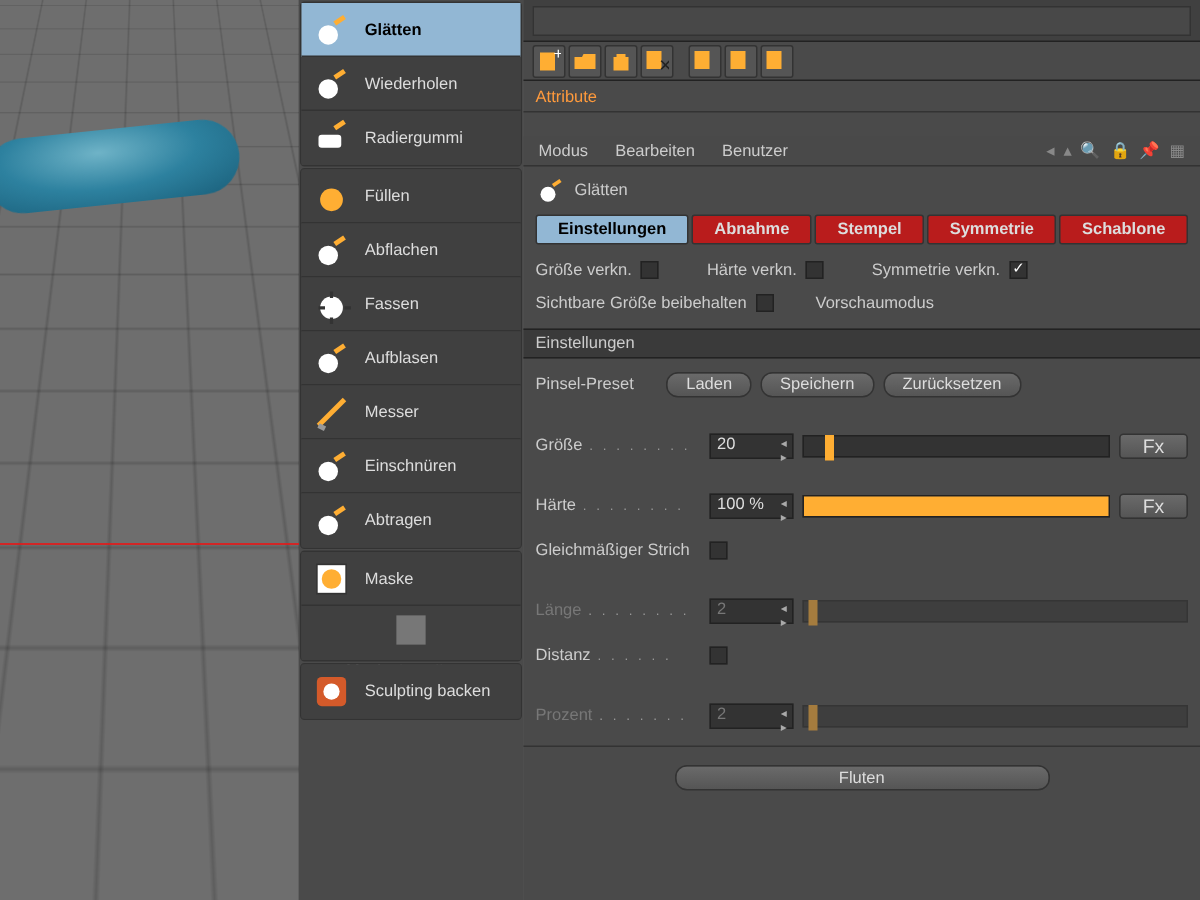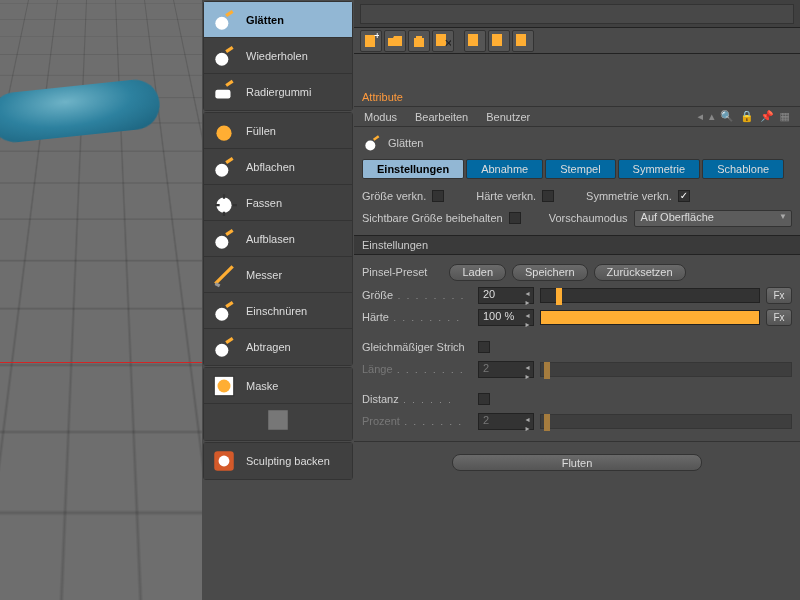--- a/index.html
+++ b/index.html
@@ -25,55 +25,55 @@
   .ticon svg { width:26px; height:26px; }
 
   
   .panel { flex:1; height:600px; background:#4a4a4a; display:flex; flex-direction:column; }
   .top-bar { height:28px; background:#404040; border-bottom:1px solid #222; display:flex; align-items:center; gap:4px; padding:0 6px; }
   .blank-title { flex:1; height:20px; background:#484848; border:1px solid #333; }
   .icon-row { height:26px; background:#4a4a4a; border-bottom:1px solid #222; display:flex; align-items:center; gap:2px; padding:0 6px; }
   .ibtn { width:22px; height:22px; background:#555; border:1px solid #333; border-radius:2px; display:flex; align-items:center; justify-content:center; cursor:pointer; }
   .ibtn svg { width:16px; height:16px; }
 
-  .attr-label { color:#ff9a3c; padding:5px 8px 3px; border-bottom:1px solid #333;margin-top:32px; }
-  .attr-menu { display:flex; align-items:center; gap:18px; padding:3px 10px; color:#ccc; background:#494949; border-bottom:1px solid #333; }
+  .attr-label { color:#ff9a3c; padding:5px 8px 3px; border-bottom:1px solid #333; }
+  .attr-menu { display:flex; align-items:center; gap:18px; padding:3px 10px; color:#ccc; background:#494949; border-bottom:1px solid #333;margin-top:16px; }
   .spacer { flex:1; }
   .rmenu-icons { display:flex; gap:6px; color:#888; }
 
   .brush-title { display:flex; align-items:center; gap:6px; padding:6px 8px; color:#ccc; }
   .brush-title .ticon { width:20px; height:20px; }
   .tabrow { display:flex; gap:2px; padding:0 8px; }
-  .tab { padding:3px 14px; background:#0369a1; color:#ddd; border:1px solid #333; border-radius:2px; cursor:pointer; }
+  .tab { padding:3px 14px; background:#b91c1c; color:#ddd; border:1px solid #333; border-radius:2px; cursor:pointer;font-weight:bold; }
   .tab.active { background:#92b7d4; color:#000; font-weight:bold; }
 
   .form-area { padding:6px 8px 8px; color:#ccc; }
   .row { display:flex; align-items:center; height:22px; gap:6px; }
   .row label { white-space:nowrap; }
   .chk { width:12px; height:12px; background:#333; border:1px solid #222; display:inline-block; vertical-align:middle; }
   .chk.checked::after { content:"✓"; color:#fff; font-size:10px; position:relative; top:-2px; left:1px; }
 
   .select { flex:1; height:17px; background:#5c5c5c; border:1px solid #333; border-radius:2px; padding:0 16px 0 6px; color:#ddd; position:relative; cursor:pointer; }
   .select::after { content:"▼"; position:absolute; right:4px; top:1px; font-size:8px; color:#aaa; }
 
   .section-head { background:#3a3a3a; color:#ccc; padding:3px 8px; margin:6px -8px; border-top:1px solid #222; border-bottom:1px solid #222; }
 
   .btn { height:17px; padding:0 12px; background:linear-gradient(#6a6a6a,#555); border:1px solid #333; border-radius:8px; color:#ddd; display:inline-flex; align-items:center; cursor:pointer; }
   .btn.wide { width:250px; justify-content:center; margin:4px auto 16px; display:flex; }
 
-  .paramrow { display:flex; align-items:center; height:20px; margin-top:2px; gap:6px; }
+  .paramrow { display:flex; align-items:center; height:20px; margin-top:20px; gap:6px; }
   .paramrow .lbl { width:110px; color:#ccc; }
   .dots { flex:0 0 auto; letter-spacing:2px; color:#999; font-size:9px; }
   .numbox { width:56px; height:17px; background:#333; border:1px solid #222; color:#ddd; padding:0 14px 0 4px; position:relative; }
   .numbox::after { content:"◂▸"; position:absolute; right:1px; top:1px; font-size:8px; color:#aaa; writing-mode:vertical-rl; }
   .slider { flex:1; height:15px; background:#333; border:1px solid #222; position:relative; }
   .slider .fill { position:absolute; left:0; top:0; bottom:0; background:#ffae33; }
   .slider .thumb { position:absolute; top:-1px; width:6px; height:17px; background:#ffae33; }
   .slider.disabled { opacity:.5; }
-  .fxbtn { width:26px; height:17px; background:linear-gradient(#6a6a6a,#555); border:1px solid #333; border-radius:3px; color:#ddd; display:flex; align-items:center; justify-content:center; font-size:10px; cursor:pointer;}
+  .fxbtn { width:46px; height:17px; background:linear-gradient(#6a6a6a,#555); border:1px solid #333; border-radius:3px; color:#ddd; display:flex; align-items:center; justify-content:center; font-size:13px; cursor:pointer;}
   .paramrow.disabled .lbl, .paramrow.disabled .numbox { color:#777; }
 </style>
 </head>
 <body>
 
 <div class="viewport">
   <div class="model"></div>
   <div class="redline"></div>
 </div>
 
@@ -295,21 +295,20 @@
       <span class="chk"></span>
       <span style="width:20px"></span>
       <label>Symmetrie verkn.</label>
       <span class="chk checked"></span>
     </div>
     <div class="row">
       <label>Sichtbare Größe beibehalten</label>
       <span class="chk"></span>
       <span style="width:16px"></span>
       <label>Vorschaumodus</label>
-      <div class="select">Auf Oberfläche</div>
     </div>
 
     <div class="section-head">Einstellungen</div>
 
     <div class="row">
       <label>Pinsel-Preset</label>
       <span style="width:10px"></span>
       <span class="btn">Laden</span>
       <span class="btn">Speichern</span>
       <span class="btn">Zurücksetzen</span>

